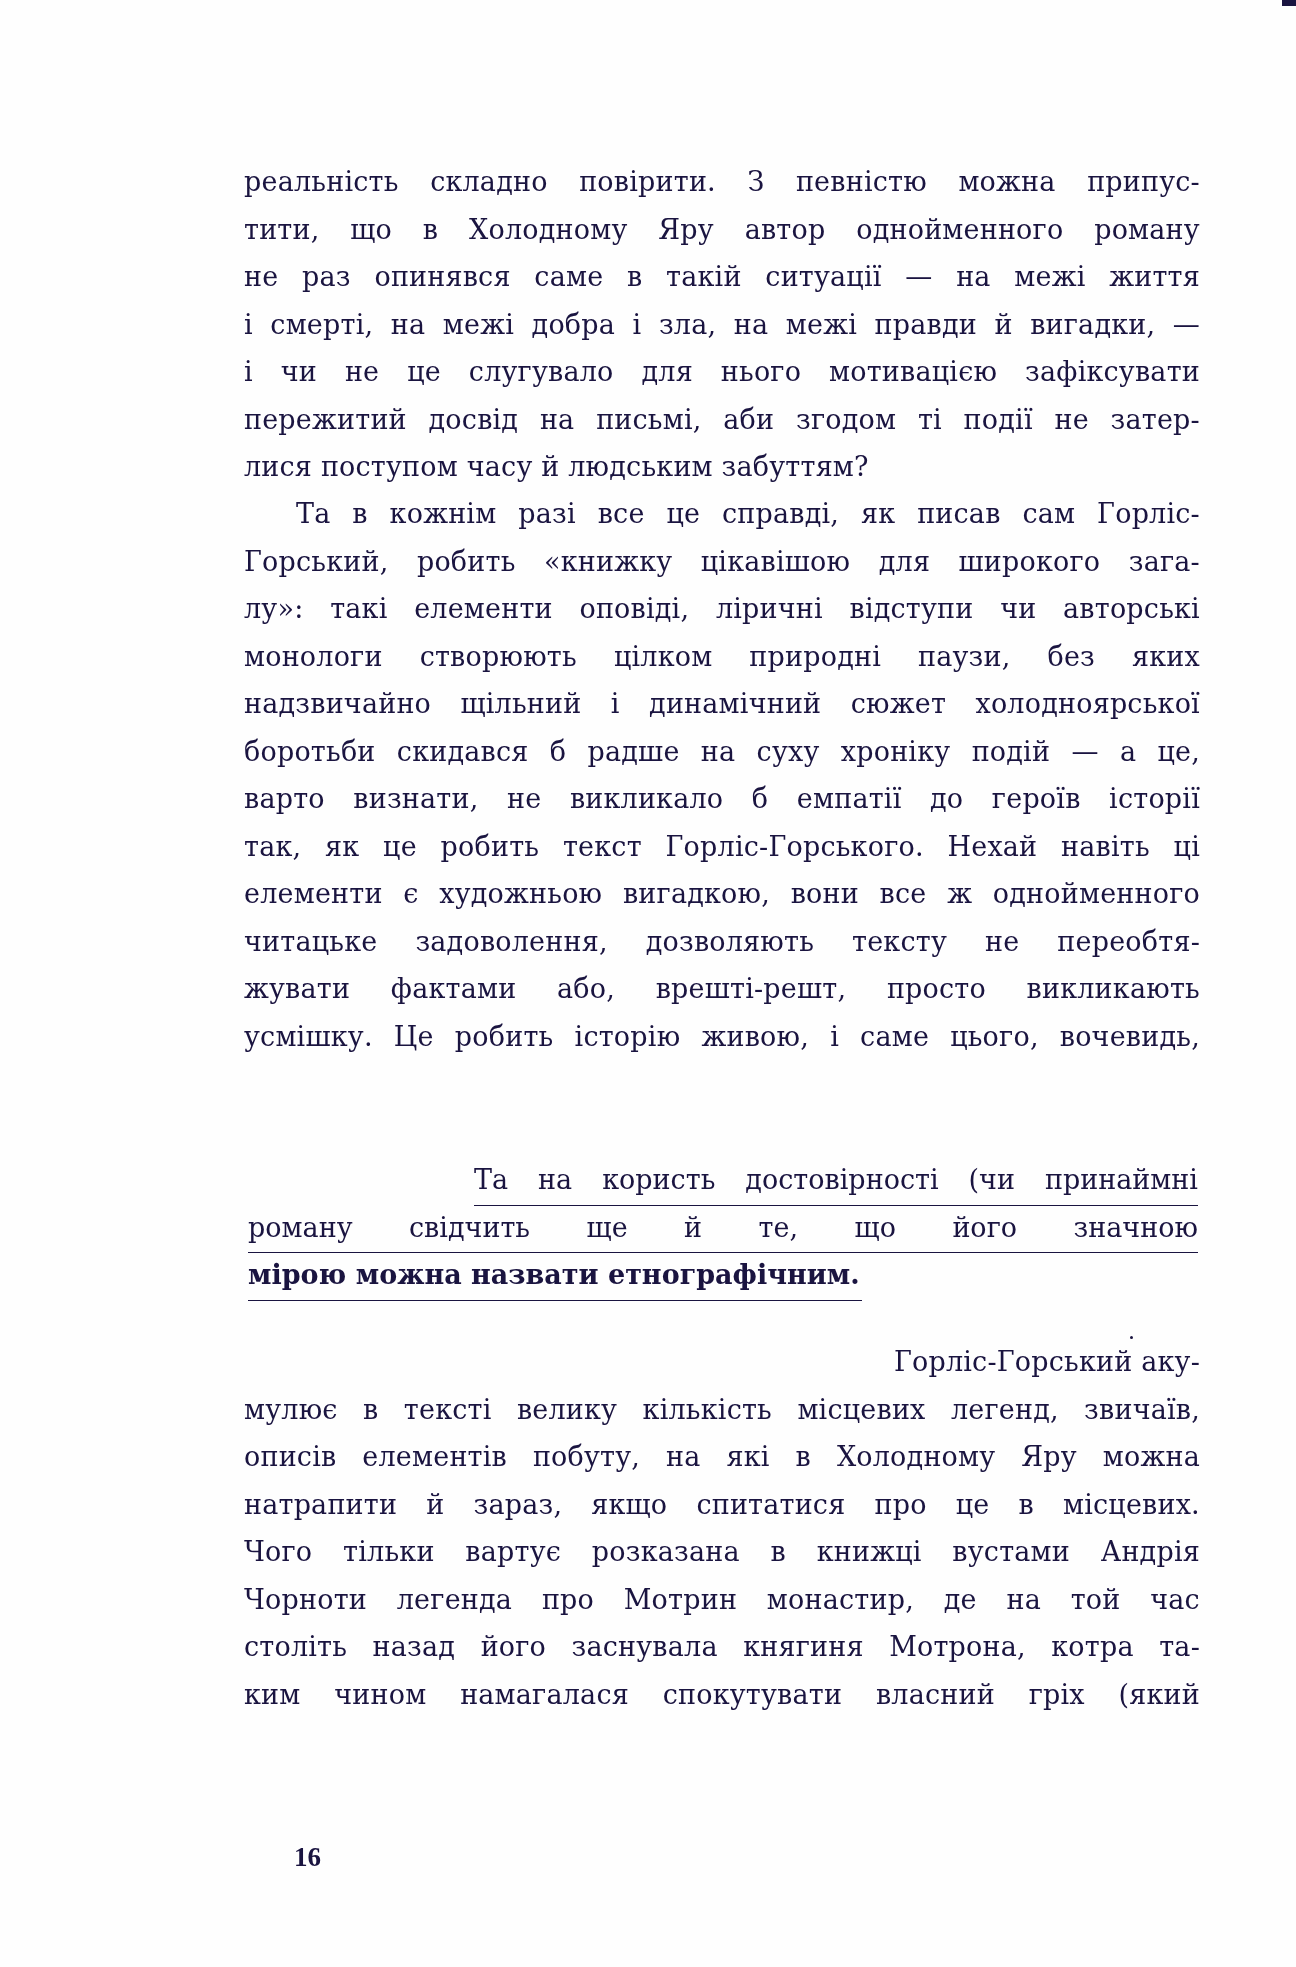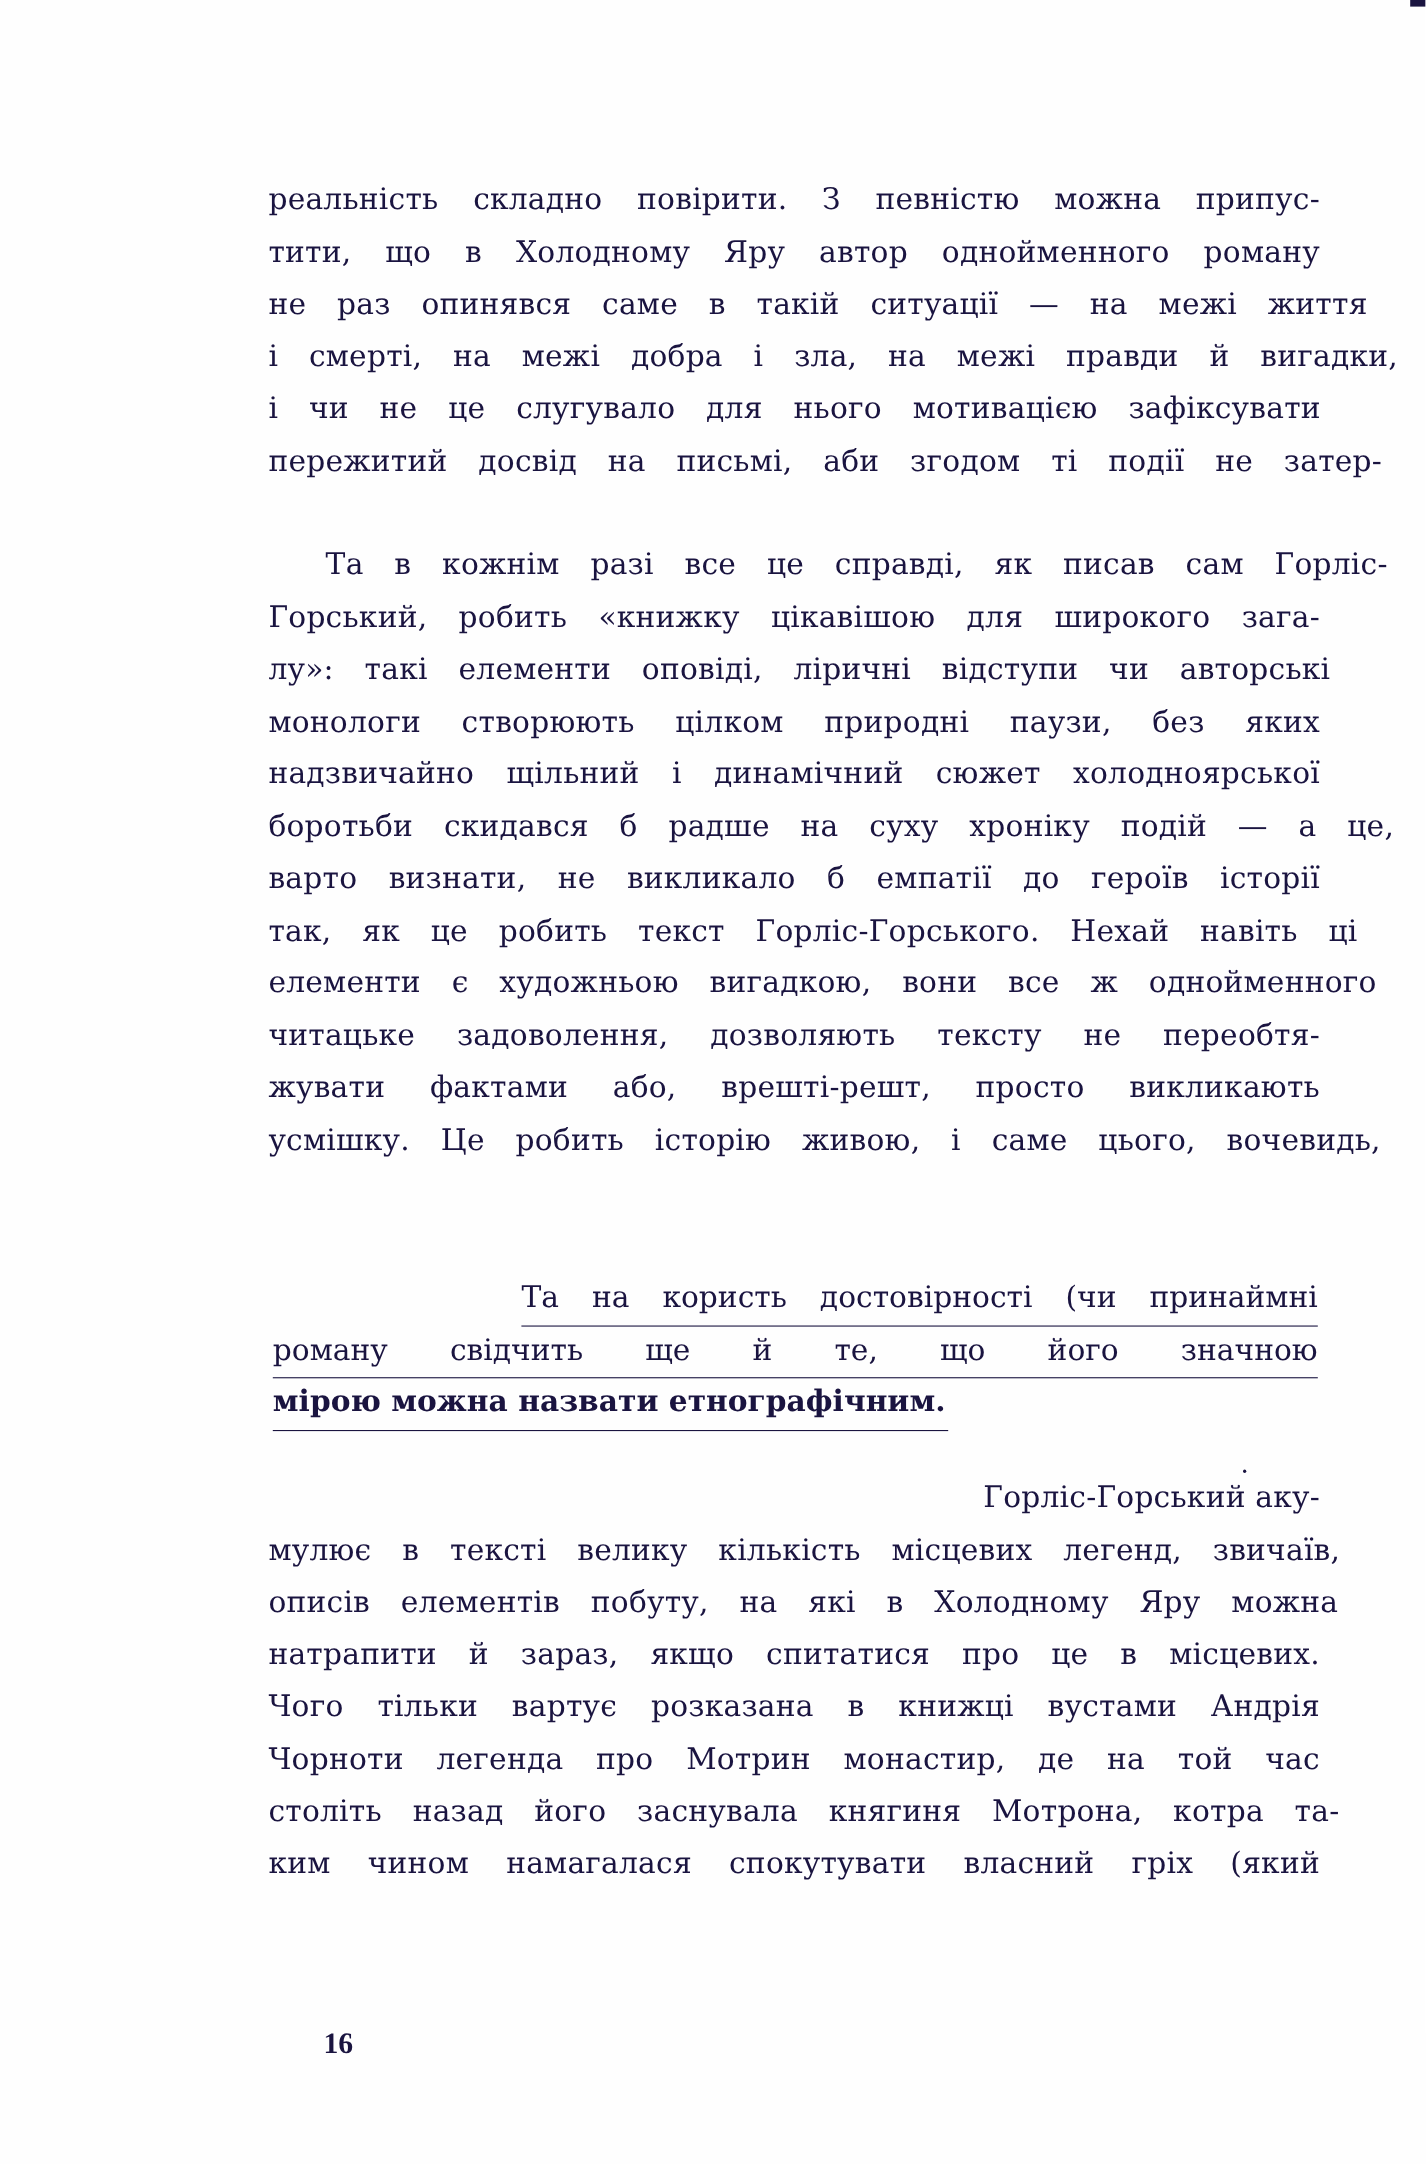--- a/index.html
+++ b/index.html
@@ -4,21 +4,21 @@
   <style>
     html, body { margin: 0; padding: 0; background: #ffffff; }
     body { width: 1296px; height: 1967px; position: relative; overflow: hidden; }
     .page { position: absolute; left: 0; top: 0; width: 1296px; height: 1967px; background: #fefefe; }
     .corner-mark { position: absolute; right: 0; top: 0; width: 14px; height: 6px; background: #1a1440; }
     .text-block {
       position: absolute; left: 244px; width: 956px;
       font-family: "DejaVu Serif", "Liberation Serif", serif;
       font-size: 27px; color: #1a1440; letter-spacing: 0.2px;
     }
-    .line { height: 47.5px; line-height: 47.5px; white-space: nowrap; display: flex; justify-content: space-between; gap: 28px; }
+    .line { height: 47.5px; line-height: 47.5px; white-space: nowrap; display: flex; justify-content: space-between; }
     .line.last { justify-content: flex-start; }
     .line span.w { display: inline-block; }
     .line.indent { padding-left: 52px; }
     .line.right { justify-content: flex-end; }
     #p1 { top: 158px; }
     #p2 { top: 490px; }
     #quote { position: absolute; left: 248px; top: 1158px; width: 950px;
       font-family: "DejaVu Serif", "Liberation Serif", serif; font-size: 27px; color: #1a1440; }
     #quote .qline { height: 47.5px; line-height: 44px; white-space: nowrap; border-bottom: 1.5px solid #1a1440; box-sizing: border-box; display: flex; justify-content: space-between; }
     #quote .qline.first { margin-left: 226px; }
@@ -98,20 +98,21 @@
         <span class="w">досвід</span>
         <span class="w">на</span>
         <span class="w">письмі,</span>
         <span class="w">аби</span>
         <span class="w">згодом</span>
         <span class="w">ті</span>
         <span class="w">події</span>
         <span class="w">не</span>
         <span class="w">затер-</span>
       </div>
+      <div class="line last">лися поступом часу й людським забуттям?</div>
     </div>
   <div class="text-block" id="p2">
       <div class="line indent">
         <span class="w">Та</span>
         <span class="w">в</span>
         <span class="w">кожнім</span>
         <span class="w">разі</span>
         <span class="w">все</span>
         <span class="w">це</span>
         <span class="w">справді,</span>

